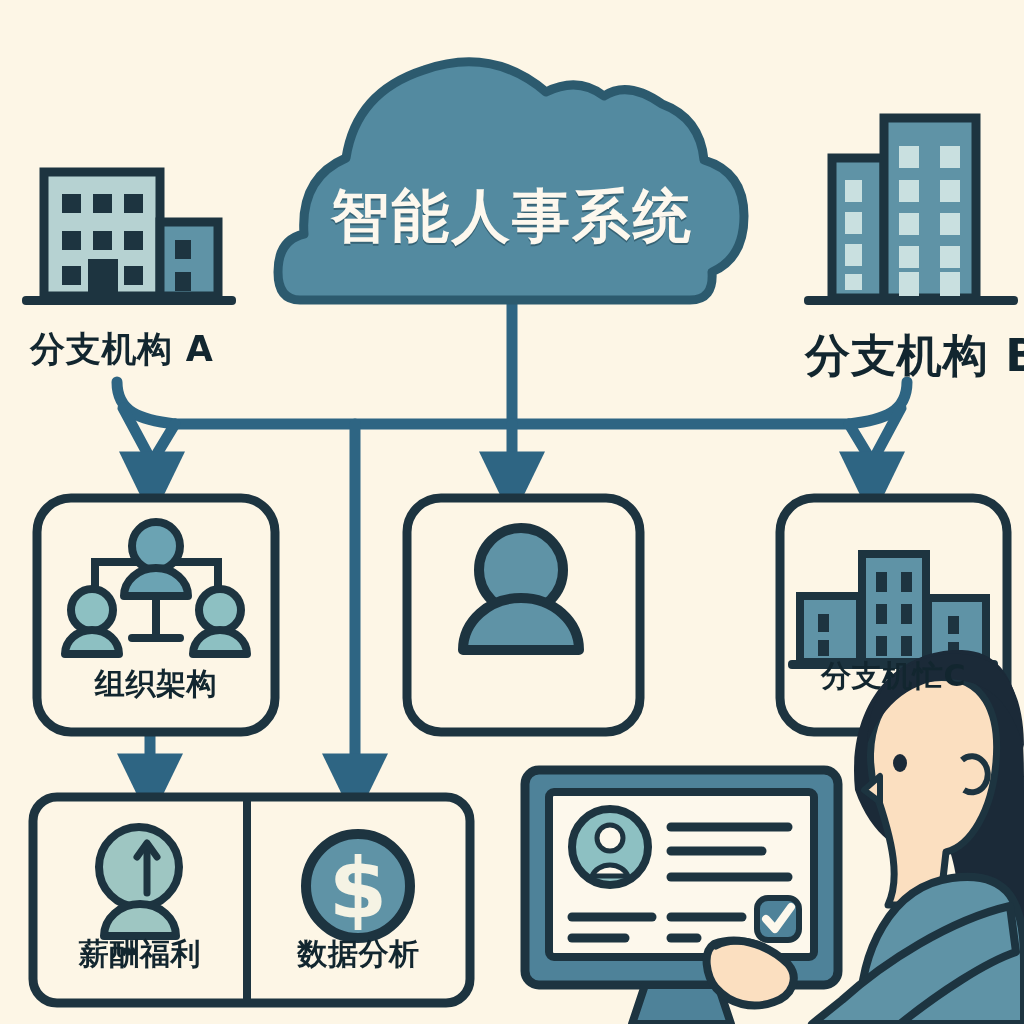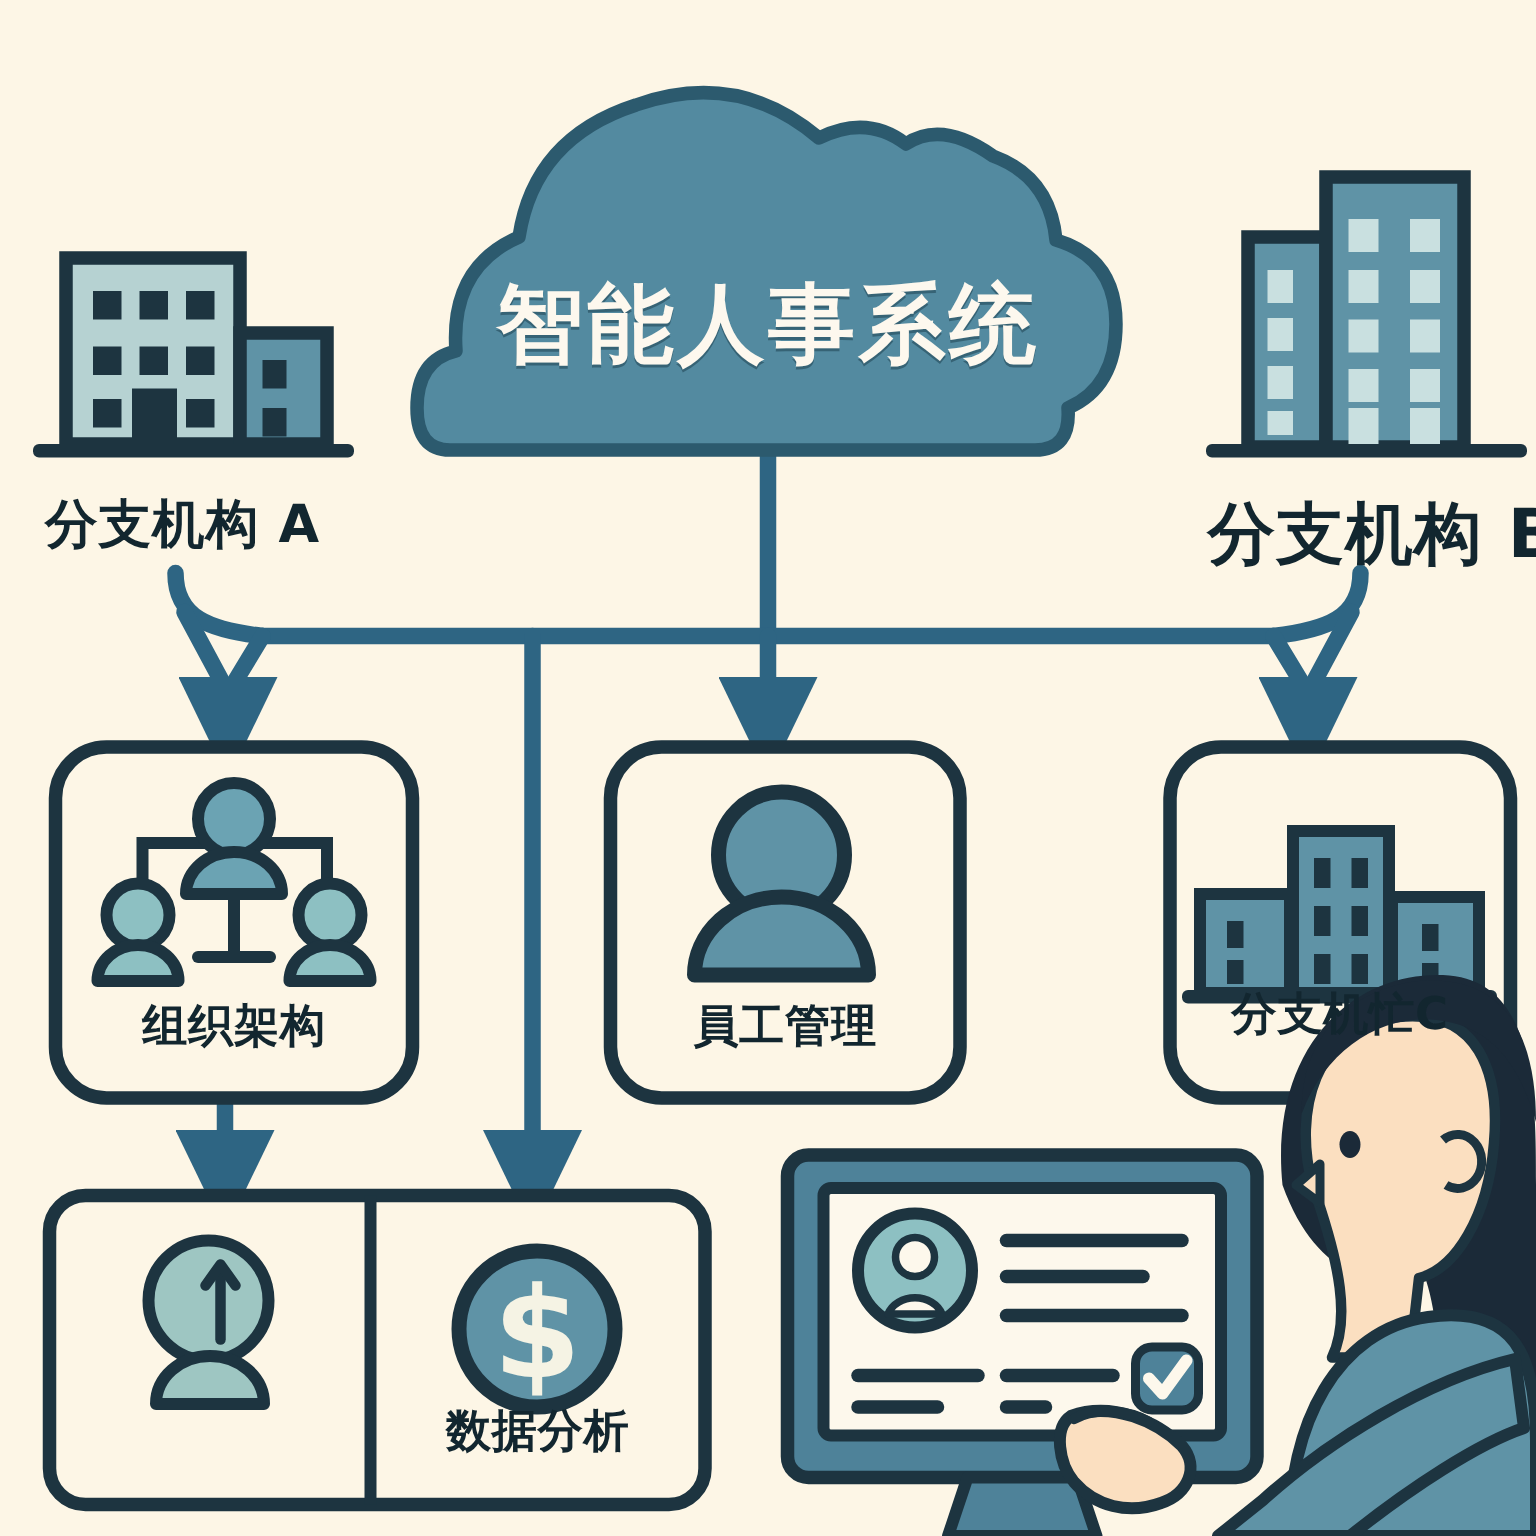--- a/index.html
+++ b/index.html
@@ -256,17 +256,17 @@
       </g>
     </g>
   </svg>
 
   <div class="cloud-title">智能人事系统</div>
 
   <div class="lbl branch-a">分支机构 A</div>
   <div class="lbl branch-b">分支机构 B</div>
 
   <div class="lbl card-lbl c1">组织架构</div>
-  <div class="lbl card-lbl c2">員工管理</div>
   <div class="lbl card-lbl c3">分支机忙C</div>
 
+  <div class="lbl card-lbl b1">薪酬福利</div>
   <div class="lbl card-lbl b2">数据分析</div>
 </div>
 
 </body></html>

